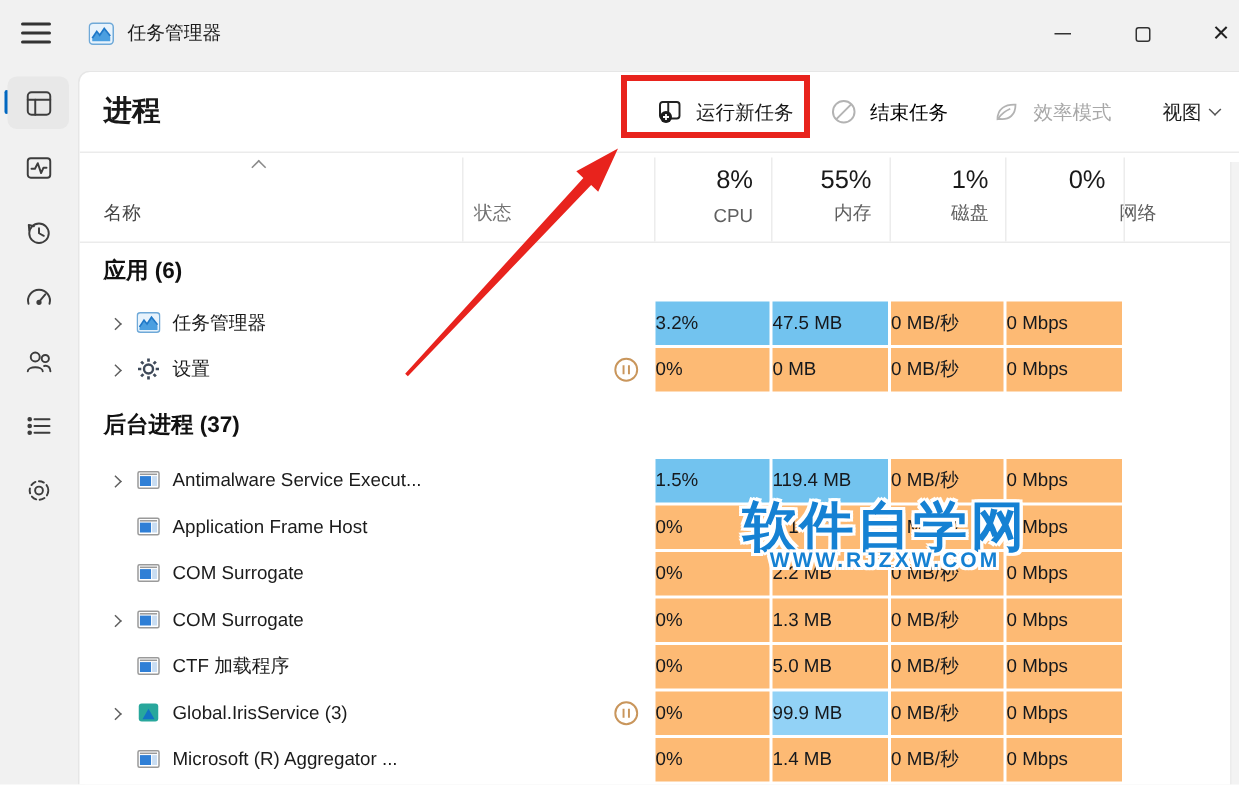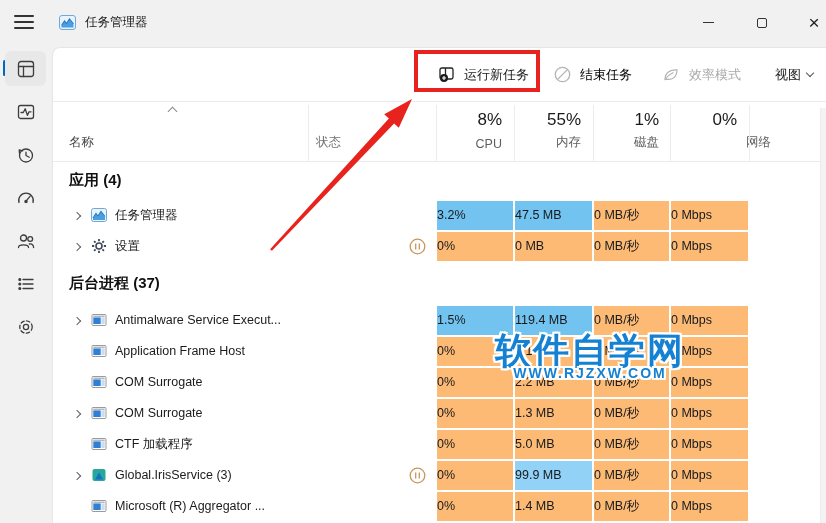--- a/index.html
+++ b/index.html
@@ -160,20 +160,21 @@
 
   <div class="rail-item" style="top:264px">
     <svg width="20" height="20" viewBox="0 0 20 20">
       <circle cx="10" cy="10" r="6.2" stroke-dasharray="3.4 2.4"></circle>
         <circle cx="10" cy="10" r="2.6"></circle>
     </svg>
   </div>
 </div>
 
 <div class="card">
+  <div class="page-title">进程</div>
 
   <div class="tool run">
     <svg width="18" height="17" viewBox="0 0 18 17">
       <rect x="2" y="2" width="13" height="11" rx="1.8" fill="none" stroke="#222" stroke-width="1.3"></rect>
       <line x1="7.5" y1="2" x2="7.5" y2="13" stroke="#222" stroke-width="1.3"></line>
       <circle cx="6" cy="12" r="4" fill="#1b1b1b"></circle>
       <line x1="6" y1="10" x2="6" y2="14" stroke="#fff" stroke-width="1.2"></line>
         <line x1="4" y1="12" x2="8" y2="12" stroke="#fff" stroke-width="1.2"></line>
     </svg>
     <span>运行新任务</span>
@@ -223,21 +224,21 @@
     <span class="col-line" style="left:383px"></span>
     <span class="col-line" style="left:461px"></span>
     <span class="col-line" style="left:540px"></span>
     <span class="col-line" style="left:617px"></span>
     <span class="col-line" style="left:696px"></span>
   </div>
   <div class="thead-bottom"></div>
 
   <div class="rows">
 
-    <div class="grp">应用 (4)</div>
+    <div class="grp">应用 (6)</div>
 
     <div class="prow">
       <span class="exp"></span>
       <svg class="ricon" viewBox="0 0 16 16">
         <rect x="0.5" y="1.5" width="15" height="13" rx="2" fill="#e8f3fc" stroke="#6fa9d8"></rect>
         <path d="M2,11.5 L5,7 L7,9.5 L10,5 L14,10 L14,13 L2,13 Z" fill="#4b9fe0"></path>
         <polyline points="2,11 5,6.5 7,9 10,4.5 14,9.5" fill="none" stroke="#1e78c8" stroke-width="1.1"></polyline>
       </svg>
       <span class="rname">任务管理器</span>
       <span class="cell c-cpu h-dark">3.2%</span>

